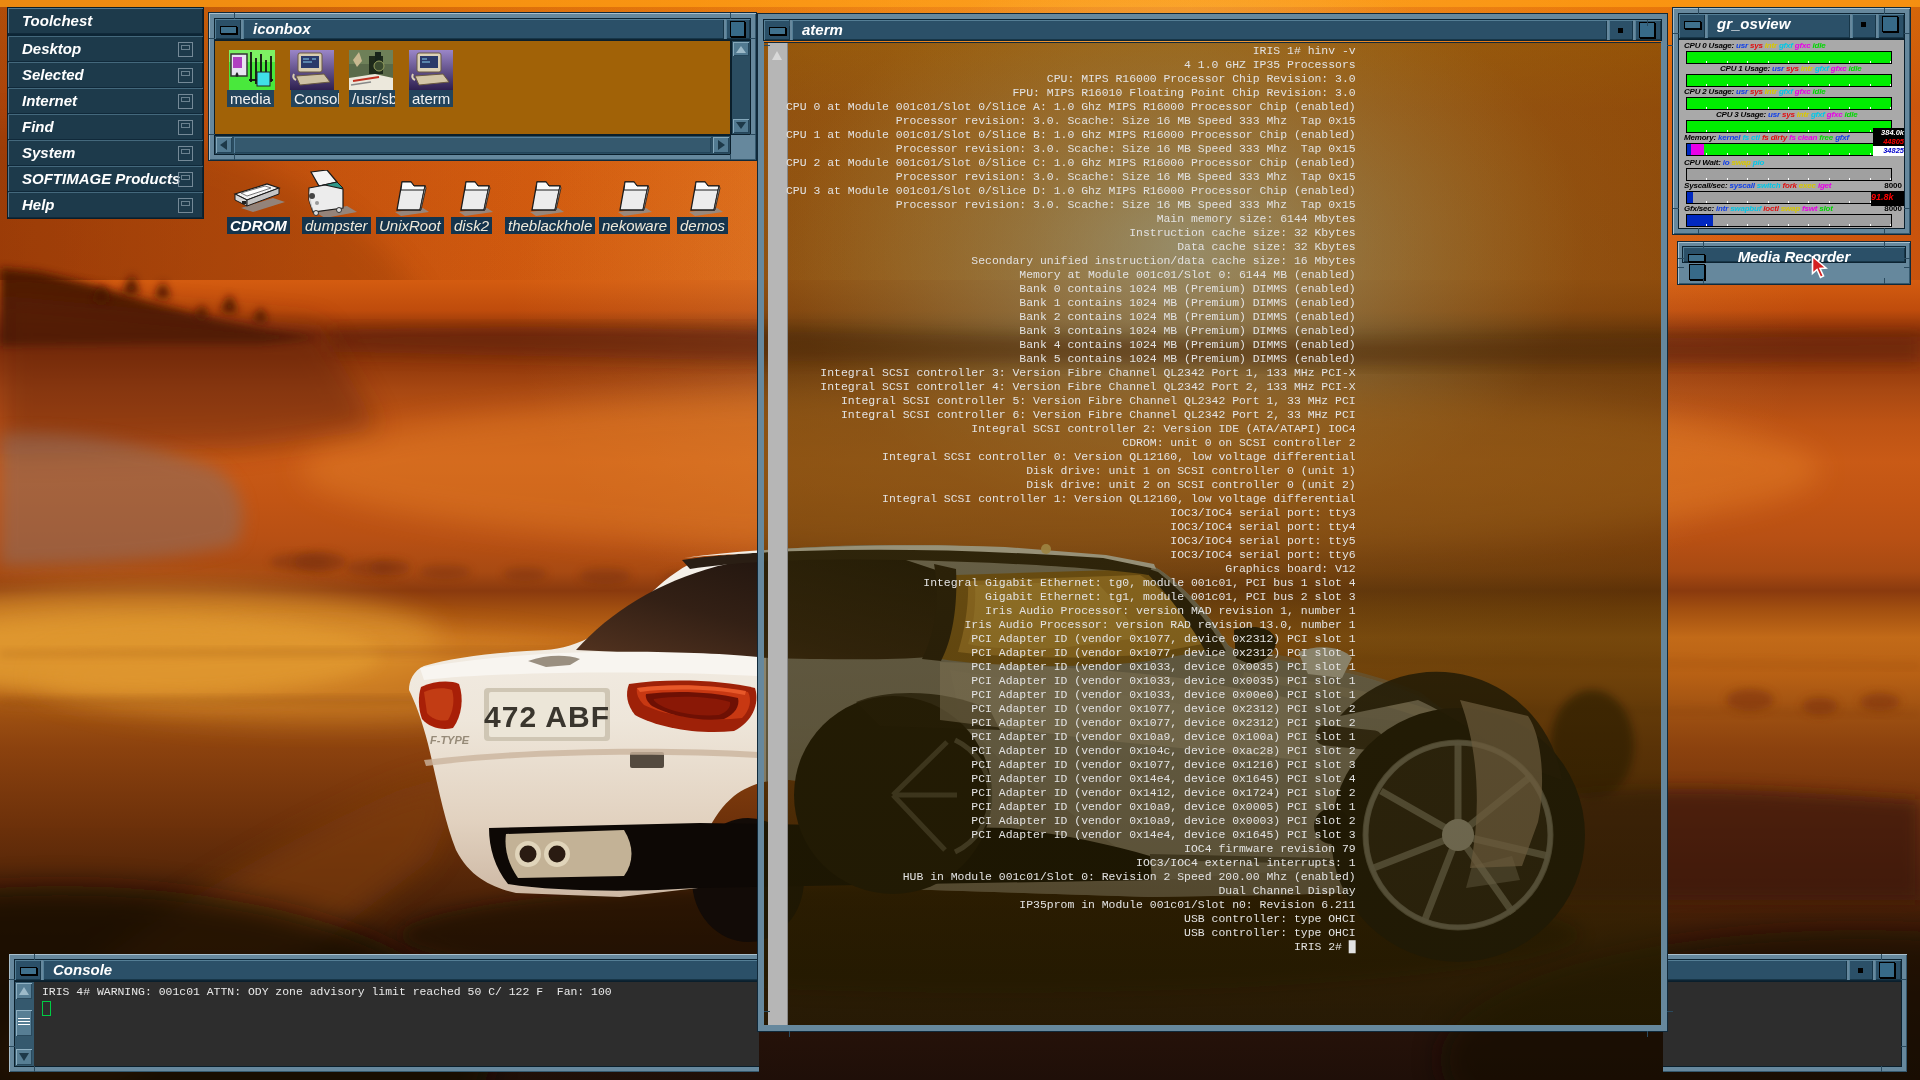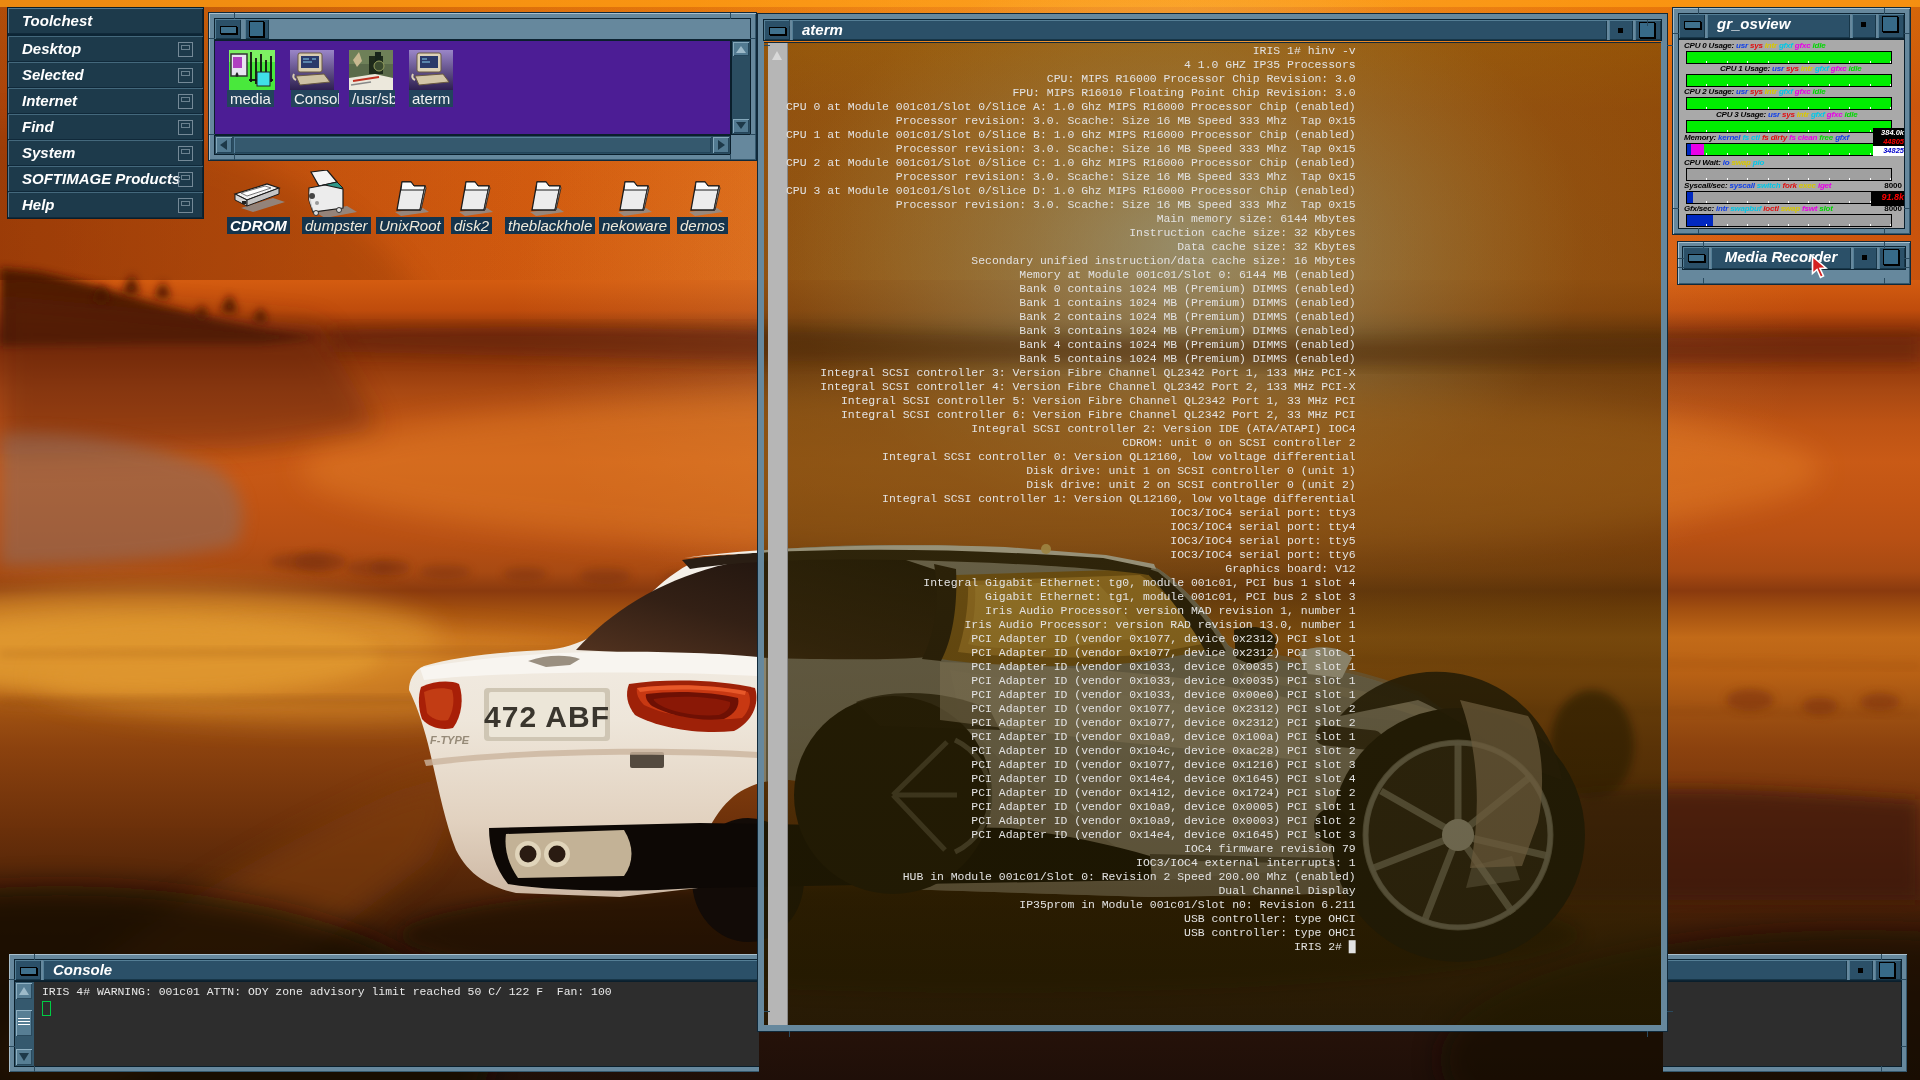--- a/index.html
+++ b/index.html
@@ -323,25 +323,26 @@
  <div class="tcrow">SOFTIMAGE Products<span class="drawer"></span></div>
  <div class="tcrow">Help<span class="drawer"></span></div>
 </div>
 
 <div class="win" id="iconbox" style="left:209px;top:13px;width:547px;height:147px;">
  <div class="winpad">
   <div class="tbar">
         <div class="tseg tmini">
           <i></i>
         </div>
+        <div class="tseg ttl">iconbox</div>
         <div class="tseg tmax" style="width:24px;">
           <i style="width:13px;height:14px;"></i>
         </div>
       </div>
-  <div class="cont" style="left:0;top:22px;right:20px;bottom:20px;background:#4c1d95;">
+  <div class="cont" style="left:0;top:22px;right:20px;bottom:20px;background:#a16207;">
 
    <svg style="position:absolute;left:14px;top:9px;" width="46" height="40" viewBox="0 0 46 40">
     <rect width="46" height="40" fill="#49e83c"></rect>
           <rect width="46" height="12" fill="#7df063"></rect>
     <rect x="2" y="4" width="16" height="22" fill="#e8e4f0" stroke="#333" stroke-width="1.5"></rect>
     <rect x="4" y="7" width="9" height="11" fill="#b040c0"></rect>
     <path d="M8,22 q-3,4 0,5 q3,-1 0,-5" fill="#222"></path>
     <g stroke="#111" stroke-width="1.8" fill="none">
             <path d="M22,2 v30 M27,8 v26 M32,4 v28 M37,10 v24 M42,6 v26"></path>
             <path d="M20,30 h24"></path>
@@ -608,42 +609,42 @@
    <div class="ol" style="top:118px;">CPU Wait: <span style="color:#1040e8">io</span> <span style="color:#d8c800">swap</span> <span style="color:#00c8e8">pio</span></div>
    <div class="bar" style="top:128px;">
           <span class="tick"></span>
         </div>
    <div class="ol" style="top:141px;">Syscall/sec: <span style="color:#1040e8">syscall</span> <span style="color:#00c8e8">switch</span> <span style="color:#e01010">fork</span> <span style="color:#d8c800">exec</span> <span style="color:#e800e8">iget</span></div>
    <div style="position:absolute;right:2px;top:141px;font:bold 8px/9px 'Liberation Sans';">8000</div>
    <div class="bar" style="top:151px;width:196px;">
           <i style="width:6px;background:#0028c0;"></i>
           <span class="tick"></span>
         </div>
-   <div style="position:absolute;right:0px;top:151px;width:33px;height:15px;background:#000;color:#f00;font:italic bold 9px/12px 'Liberation Sans';text-align:right;">91.8k</div>
+   <div style="position:absolute;right:0px;top:151px;width:33px;height:15px;background:#000;color:#f00;font:italic bold 9px/12px 'Liberation Sans';">91.8k</div>
    <div class="ol" style="top:164px;">Gfx/sec: <span style="color:#1040e8">intr</span> <span style="color:#00c8e8">swapbuf</span> <span style="color:#e01010">ioctl</span> <span style="color:#d8c800">swap</span> <span style="color:#e800e8">fswt</span> <span style="color:#00d800">slot</span></div>
    <div style="position:absolute;right:2px;top:164px;font:bold 8px/9px 'Liberation Sans';">8000</div>
    <div class="bar" style="top:174px;">
           <i style="width:26px;background:#0028c0;"></i>
           <span class="tick"></span>
         </div>
   </div>
  </div>
 <div style="position: absolute; background: rgb(42, 74, 94); width: 1px; height: 6px; left: 25px; top: 0px; z-index: 5;"></div>
     <div style="position: absolute; background: rgb(42, 74, 94); width: 1px; height: 6px; left: 211px; top: 0px; z-index: 5;"></div>
     <div style="position: absolute; background: rgb(42, 74, 94); width: 1px; height: 6px; left: 25px; top: 220px; z-index: 5;"></div>
     <div style="position: absolute; background: rgb(42, 74, 94); width: 1px; height: 6px; left: 211px; top: 220px; z-index: 5;"></div>
     <div style="position: absolute; background: rgb(42, 74, 94); width: 6px; height: 1px; left: 0px; top: 25px; z-index: 5;"></div>
     <div style="position: absolute; background: rgb(42, 74, 94); width: 6px; height: 1px; left: 231px; top: 25px; z-index: 5;"></div>
     <div style="position: absolute; background: rgb(42, 74, 94); width: 6px; height: 1px; left: 0px; top: 200px; z-index: 5;"></div>
     <div style="position: absolute; background: rgb(42, 74, 94); width: 6px; height: 1px; left: 231px; top: 200px; z-index: 5;"></div>
   </div>
 
 <div class="win" id="mrec" style="left:1678px;top:242px;width:232px;height:42px;">
  <div class="winpad" style="left:5px;top:5px;right:5px;bottom:5px;">
-  <div class="tbar" style="height:22px;">
+  <div class="tbar" style="height:15px;flex-direction:column;">
         <div class="tseg tmini">
           <i></i>
         </div>
         <div class="tseg ttl" style="text-align:center;padding-left:0;">Media Recorder</div>
         <div class="tseg tdot">
           <i></i>
         </div>
         <div class="tseg tmax">
           <i></i>
         </div>

